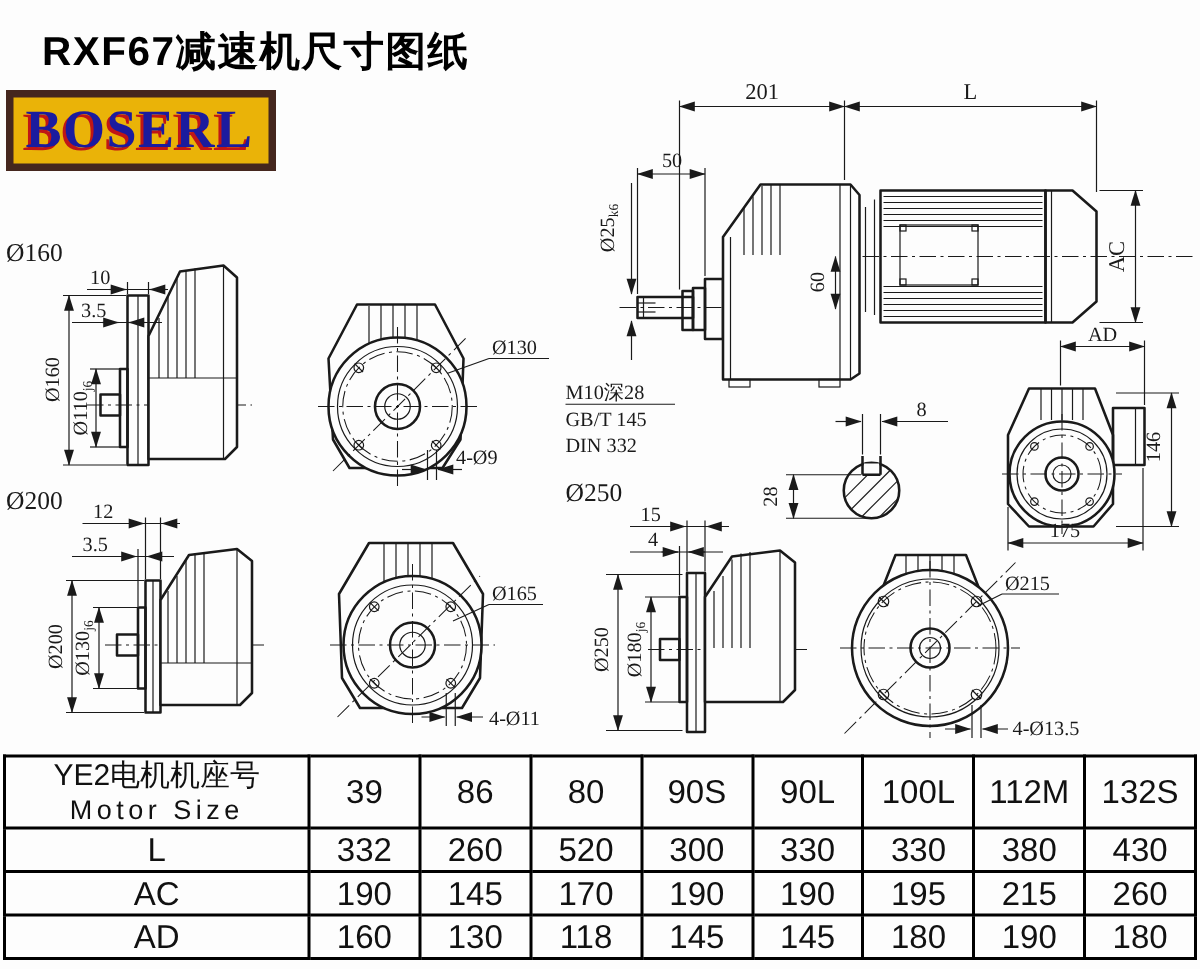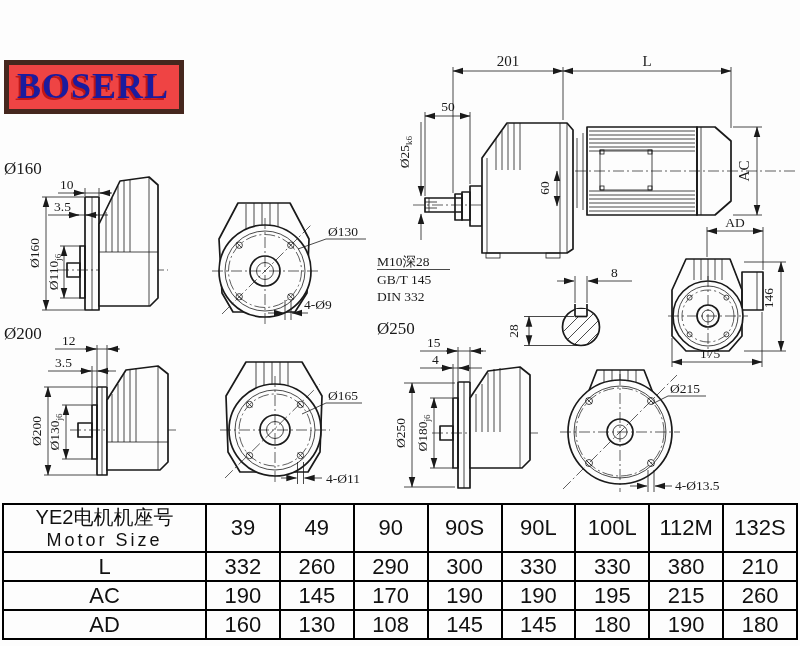--- a/index.html
+++ b/index.html
@@ -1,20 +1,20 @@
 <!DOCTYPE html>
 <html><head>
 <meta charset="utf-8">
 <style>
   html,body{margin:0;padding:0;}
   #page{position:relative;width:800px;height:646px;background:#fdfdfd;overflow:hidden;
         font-family:"Liberation Sans",sans-serif;color:#111;}
   #title{position:absolute;left:28px;top:16px;font-size:27px;font-weight:bold;color:#000;
          letter-spacing:1px;white-space:nowrap;}
-  #logo{position:absolute;left:4px;top:60px;border:5px solid #45271e;background:#ef4444;
+  #logo{position:absolute;left:4px;top:60px;border:5px solid #45271e;background:#eab308;
         padding:1px 10px 3px 8px;}
   #logo .lt{font-family:"Liberation Serif",serif;font-weight:bold;font-size:36px;line-height:40px;
         color:#1b1b9e;text-shadow:-2px 2px 0 #c01616;letter-spacing:1px;}
   svg{position:absolute;left:0;top:0;}
   svg .th{stroke:#1a1a1a;stroke-width:1.7;fill:none;stroke-linejoin:round;}
   svg .thw{stroke:#1a1a1a;stroke-width:1.7;fill:#fdfdfd;stroke-linejoin:round;}
   svg .tn{stroke:#1a1a1a;stroke-width:0.8;fill:none;}
   svg .cl{stroke:#1a1a1a;stroke-width:0.7;fill:none;stroke-dasharray:11 3 2 3;}
   svg .da{marker-start:url(#ar);marker-end:url(#ar);}
   svg .de{marker-end:url(#ar);}
@@ -28,20 +28,21 @@
                font-size:22px;background:#fdfdfd;}
   #dimtable .hcn{font-size:20px;line-height:24px;}
   #dimtable .hen{font-size:18px;line-height:22px;letter-spacing:3px;}
   #dimtable tr.r1{height:41px;} #dimtable tr.rr{height:29px;}
 </style>
 </head>
 <body>
 
 <div id="page">
 
+  <div id="title">RXF67减速机尺寸图纸</div>
   <div id="logo">
     <div class="lt">BOSERL</div>
   </div>
 
   <svg width="800" height="505" viewBox="0 0 800 505">
     <defs>
       <marker id="ar" viewBox="0 0 10 8" refX="9.6" refY="4" markerWidth="11" markerHeight="8.5" orient="auto-start-reverse" markerUnits="userSpaceOnUse">
         <path d="M0,0.9 L10,4 L0,7.1 Z" fill="#1a1a1a"></path>
       </marker>
       <clipPath id="kwclip">
@@ -427,55 +428,55 @@
         <col>
         <col>
     </colgroup>
     <tbody>
         <tr class="r1">
       <td>
         <div class="hcn">YE2电机机座号</div>
         <div class="hen">Motor Size</div>
       </td>
       <td>39</td>
-      <td>49</td>
-      <td>90</td>
+      <td>86</td>
+      <td>80</td>
       <td>90S</td>
       <td>90L</td>
       <td>100L</td>
       <td>112M</td>
       <td>132S</td>
     </tr>
     <tr class="rr">
       <td>L</td>
       <td>332</td>
       <td>260</td>
-      <td>290</td>
+      <td>520</td>
       <td>300</td>
       <td>330</td>
       <td>330</td>
       <td>380</td>
-      <td>210</td>
+      <td>430</td>
     </tr>
     <tr class="rr">
       <td>AC</td>
       <td>190</td>
       <td>145</td>
       <td>170</td>
       <td>190</td>
       <td>190</td>
       <td>195</td>
       <td>215</td>
       <td>260</td>
     </tr>
     <tr class="rr">
       <td>AD</td>
       <td>160</td>
       <td>130</td>
-      <td>108</td>
+      <td>118</td>
       <td>145</td>
       <td>145</td>
       <td>180</td>
       <td>190</td>
       <td>180</td>
     </tr>
   </tbody>
     </table>
 
 </div>

